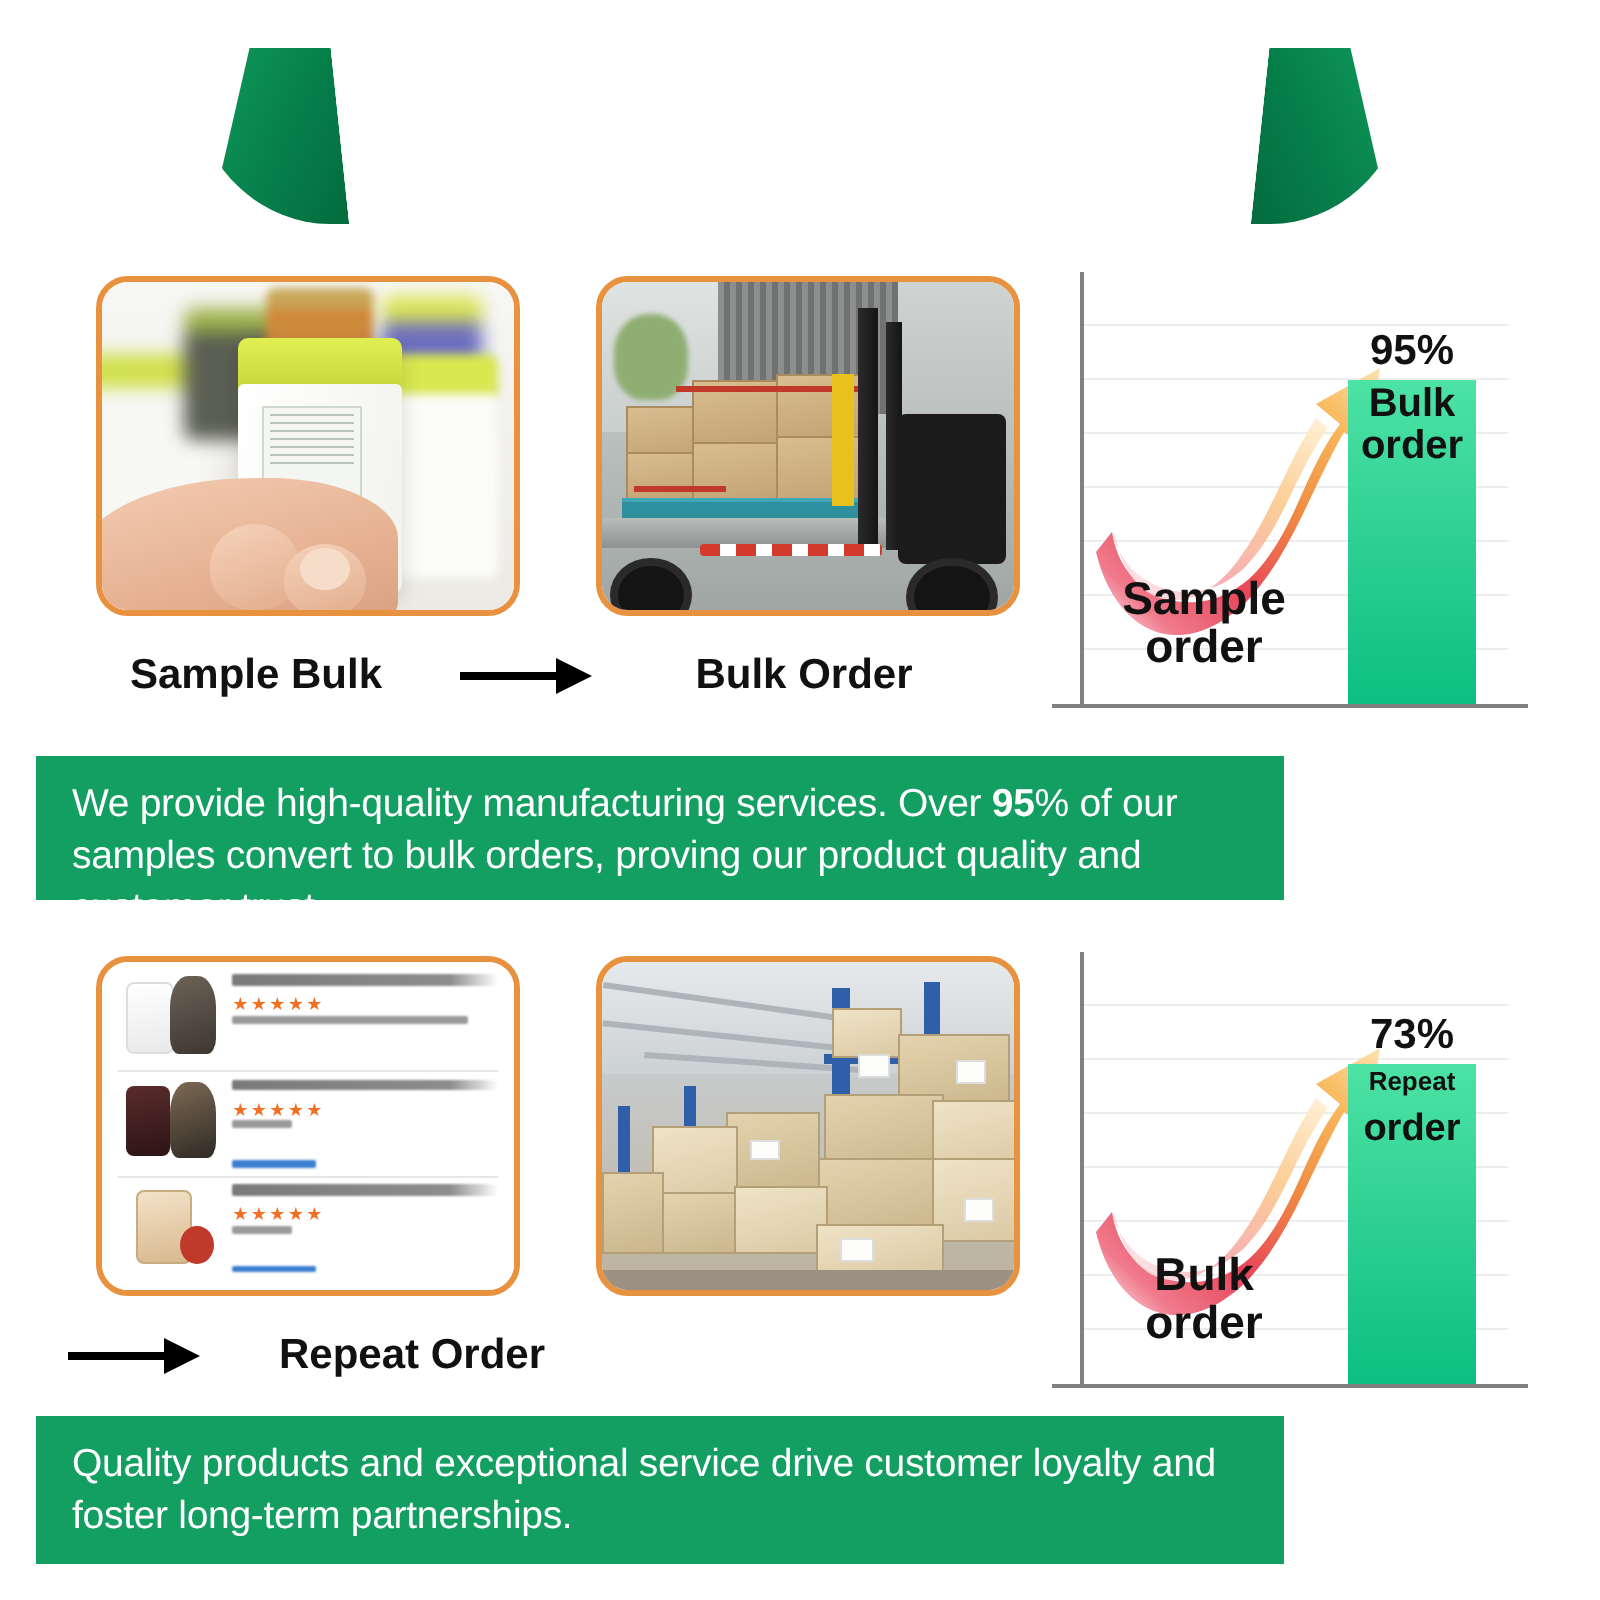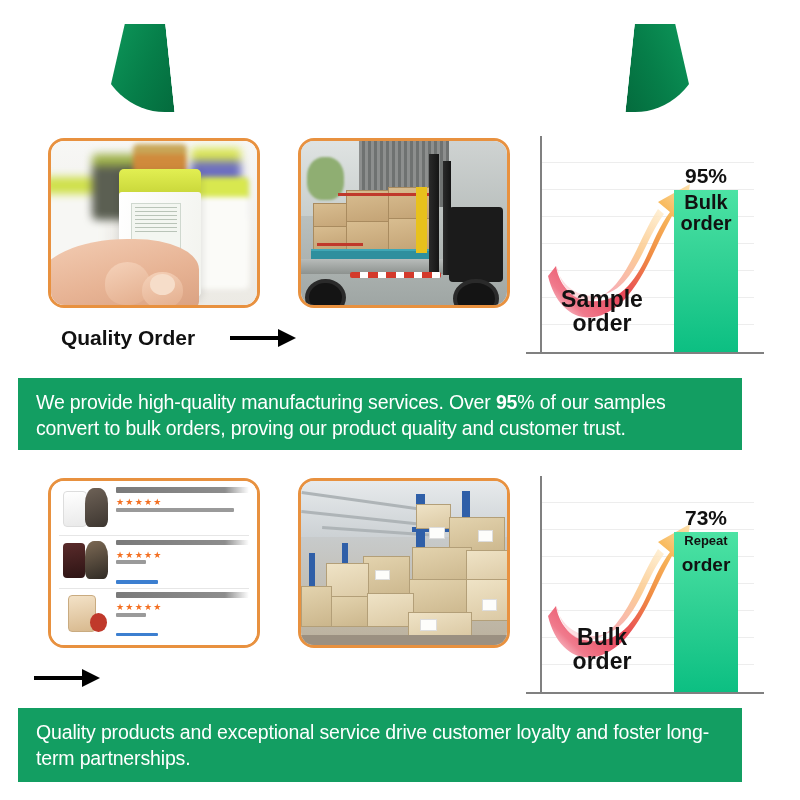--- a/index.html
+++ b/index.html
@@ -108,21 +108,21 @@
     line-height:1.02;
   }
   .start-label{
     position:absolute;font-weight:bold;color:#111;text-align:center;
     line-height:1.02;
   }
   .swoosh{position:absolute;left:0;top:0;}
 
   
   .banner{
-    position:absolute;left:18px;width:724px;
+    position:absolute;left:18px;width:624px;
     background:#139e62;
     color:#ffffff;
     box-sizing:border-box;
     padding:12px 20px 14px 18px;
     font-size:19.5px;
     line-height:1.33;
     letter-spacing:-.15px;
   }
   .banner1{top:378px;height:72px;}
   .banner2{top:708px;height:74px;}
@@ -264,25 +264,26 @@
         <div class="fk mast" style="left:69%;top:12%;width:4%;height:70%;"></div>
         <div class="fk forkbody" style="left:72%;top:40%;width:26%;height:46%;"></div>
         <div class="fk rail" style="left:24%;top:80%;width:44%;"></div>
         <div class="fk wheel" style="left:2%;top:84%;width:16%;height:18%;"></div>
         <div class="fk wheel" style="left:74%;top:84%;width:18%;height:19%;"></div>
       </div>
     </div>
   </div>
 
   <div class="caption-row">
-    <div class="cap-text">Quality Order</div>
+    <div class="cap-text">Sample Bulk</div>
     <div class="cap-arrow">
       <div class="shaft"></div>
         <div class="head"></div>
     </div>
+    <div class="cap-text">Bulk Order</div>
   </div>
 
   <div class="chart">
     <div class="chart-plot">
       <div class="gridline" style="top:26px;"></div>
       <div class="gridline" style="top:53px;"></div>
       <div class="gridline" style="top:80px;"></div>
       <div class="gridline" style="top:107px;"></div>
       <div class="gridline" style="top:134px;"></div>
       <div class="gridline" style="top:161px;"></div>
@@ -407,20 +408,21 @@
         <div class="floor"></div>
       </div>
     </div>
   </div>
 
   <div class="caption-row">
     <div class="cap-arrow">
       <div class="shaft"></div>
         <div class="head"></div>
     </div>
+    <div class="cap-text">Repeat Order</div>
   </div>
 
   <div class="chart">
     <div class="chart-plot">
       <div class="gridline" style="top:26px;"></div>
       <div class="gridline" style="top:53px;"></div>
       <div class="gridline" style="top:80px;"></div>
       <div class="gridline" style="top:107px;"></div>
       <div class="gridline" style="top:134px;"></div>
       <div class="gridline" style="top:161px;"></div>

